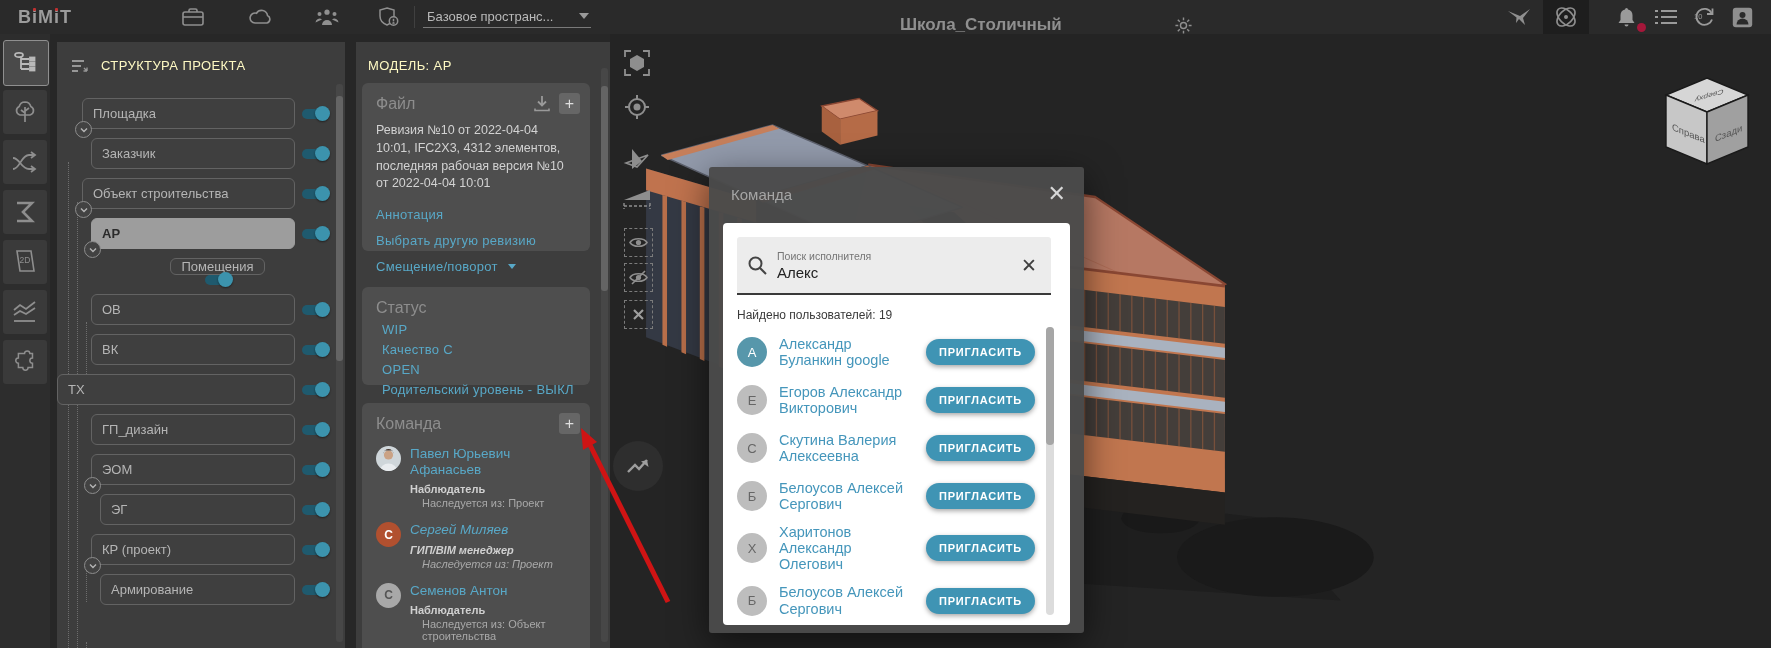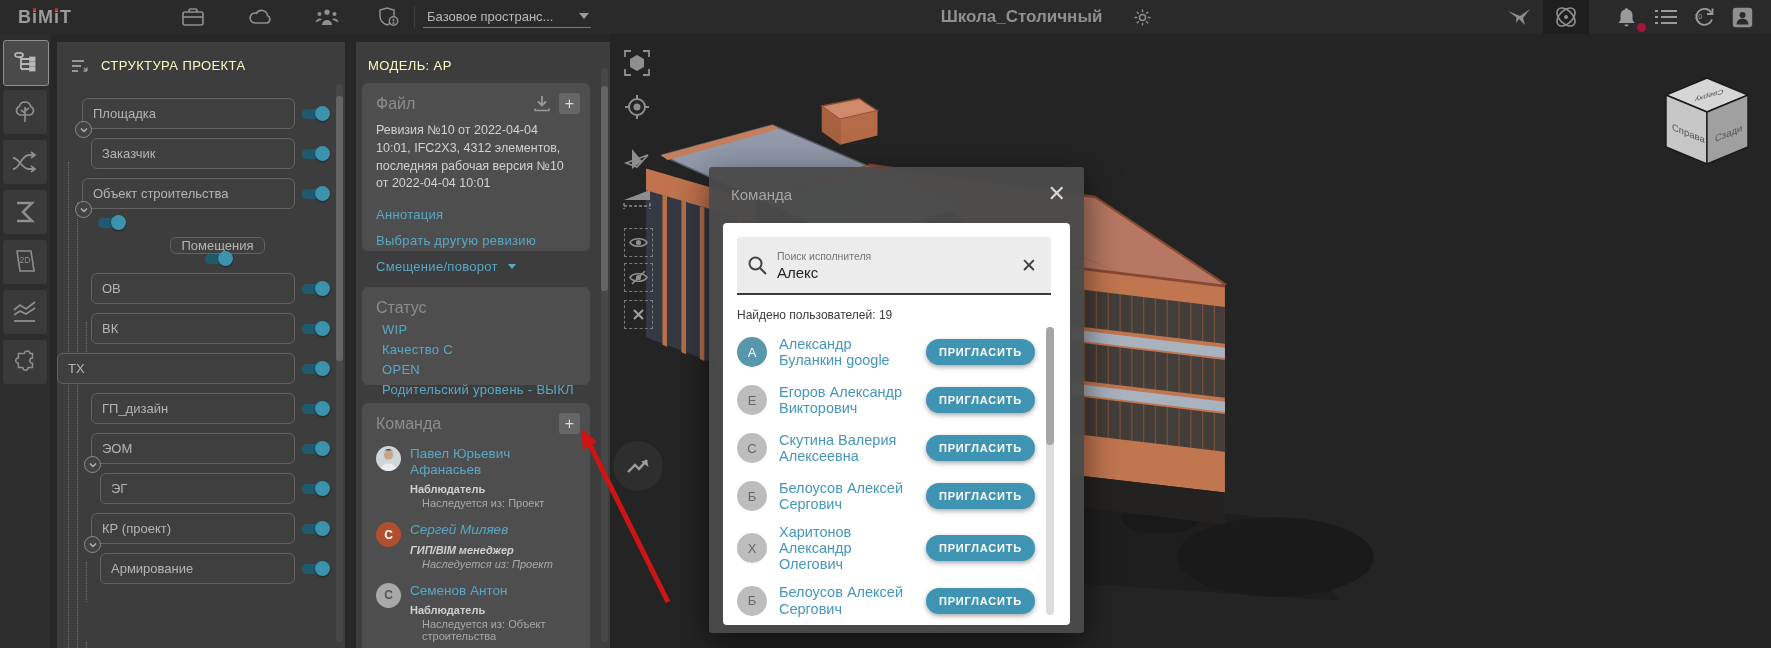--- a/index.html
+++ b/index.html
@@ -10,21 +10,21 @@
   #topbar{position:absolute;left:0;top:0;width:1771px;height:34px;background:#2a2a2a;z-index:60;
           display:flex;align-items:center;}
   .logo{font-size:18px;font-weight:700;color:#9c9c9c;letter-spacing:1px;margin-left:18px;position:relative;}
   .logo i{font-style:normal;position:relative;}
   .logo i::after{content:'';position:absolute;top:1px;left:1px;width:3px;height:3px;background:#c03030;border-radius:1px;}
   .tb-icon{width:34px;height:26px;display:flex;align-items:center;justify-content:center;cursor:pointer;color:#8f8f8f;}
   .tb-sep{width:1px;height:22px;background:#404040;margin:0 8px;}
   .tb-select{display:flex;align-items:center;gap:26px;border-bottom:1px solid #7a7a7a;padding:2px 2px 3px 4px;
              color:#b9b9b9;font-size:13px;min-width:160px;cursor:pointer;}
   .caret{width:0;height:0;border-left:5px solid transparent;border-right:5px solid transparent;border-top:6px solid #9a9a9a;}
-  #tb-title-wrap{position:absolute;left:900px;top:0;width:300px;height:34px;display:flex;align-items:center;justify-content:center;gap:23px;}
+  #tb-title-wrap{position:absolute;left:900px;top:8px;width:300px;height:34px;display:flex;align-items:center;justify-content:space-between;gap:23px;}
   #tb-title{font-size:17px;font-weight:700;color:#8f8f8f;}
   .tb-right{position:absolute;top:0;height:34px;display:flex;align-items:center;}
   .tb-box-active{background:#1e1e1e;height:34px;width:46px;display:flex;align-items:center;justify-content:center;}
   .badge-dot{position:absolute;width:9px;height:9px;border-radius:50%;background:#a5173a;right:-3px;bottom:-2px;}
 
   
   #rail{position:absolute;left:0;top:34px;width:50px;height:614px;background:#2d2d2d;z-index:30;}
   .rail-btn{position:absolute;left:3px;width:44px;height:44px;background:#3a3a3a;border-radius:3px;
             display:flex;align-items:center;justify-content:center;color:#8e8e8e;cursor:pointer;}
   .rail-btn.active{background:#4a4a4a;border:1px solid #8f8f8f;}
@@ -308,20 +308,28 @@
               </svg>
         </span>
      </div>
      <div class="toggle-wrap">
        <div class="toggle on">
               <span class="knob"></span>
             </div>
      </div>
         </div>
         <div class="tree-row" style="padding-left: 34px;">
+          <div class="tree-pill selected">
+       <span>АР</span>
+       <span class="expander">
+          <svg width="8" height="6" viewBox="0 0 8 6">
+                <path d="M1 1.5 L4 4.5 L7 1.5" fill="none" stroke="#b5b5b5" stroke-width="1.4"></path>
+              </svg>
+        </span>
+     </div>
      <div class="toggle-wrap">
        <div class="toggle on">
               <span class="knob"></span>
             </div>
      </div>
         </div>
         <div class="tree-row" style="padding-left: 43px; flex-direction: column;">
           <div class="tree-pill">
        <span>Помещения</span>
 

